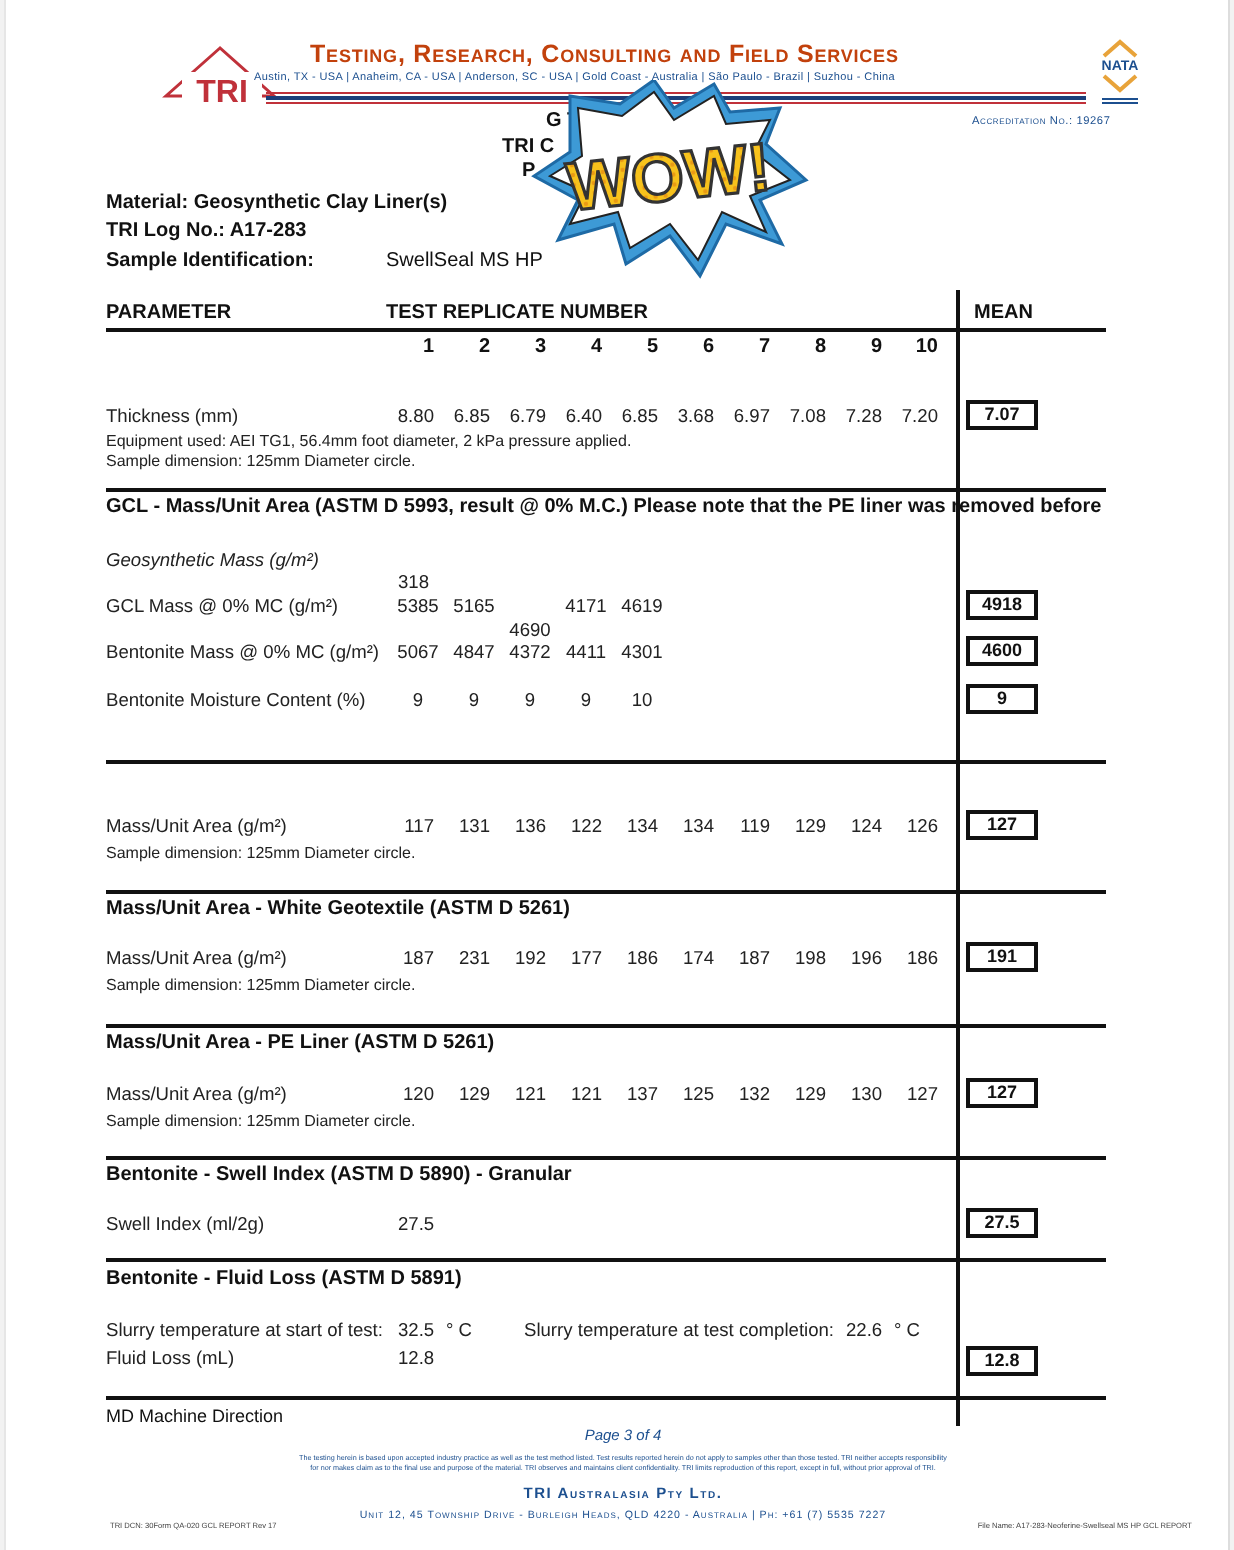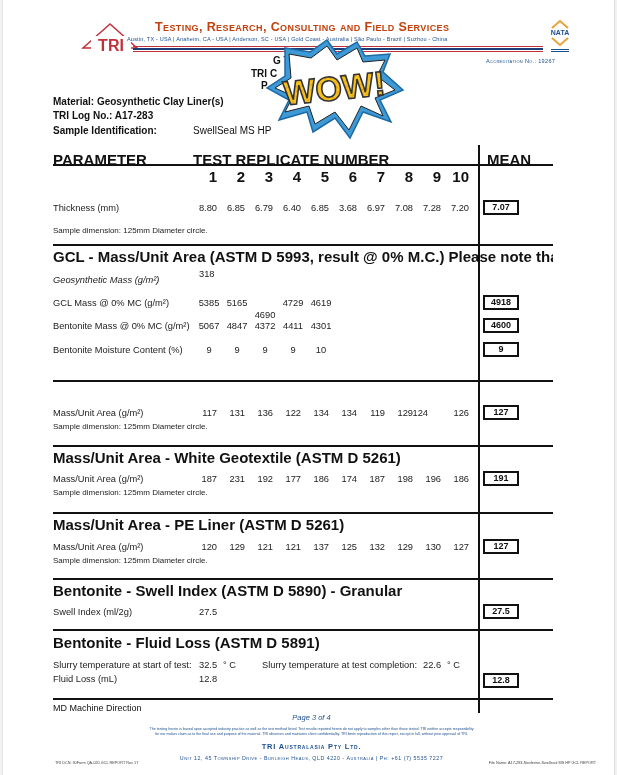--- a/index.html
+++ b/index.html
@@ -15,21 +15,21 @@
   .acc{left:483px;top:58px;font-size:5.6px;color:#1c4f8f;font-variant:small-caps;letter-spacing:0.3px;}
   .rtitle{font-size:10px;font-weight:bold;color:#111;}
   
   .info{font-size:10px;}
   .bold{font-weight:bold;}
   .hline{position:absolute;left:50px;width:500px;height:2px;background:#111;}
   .vline{position:absolute;left:475px;top:145px;width:2px;height:568px;background:#111;}
   .small{font-size:8px;color:#222;}
   .cell{font-size:9.3px;color:#222;}
   .meanbox{position:absolute;left:480px;width:32px;height:11px;border:2.5px solid #111;font-size:9px;font-weight:bold;text-align:center;line-height:11px;}
-  .sec{font-size:15px;font-weight:bold;}
+  .sec{font-size:10px;font-weight:bold;}
   .foot{color:#1c4f8f;}
   .wow{position:absolute;left:262px;top:40px;width:140px;height:100px;}
 </style>
 </head>
 <body>
 
 <div class="page">
 
   <svg class="abs logo" viewBox="0 0 58 36">
     <polygon points="29,2 2,26 56,26" fill="none" stroke="#c0313a" stroke-width="1.5"></polygon>
@@ -76,20 +76,21 @@
   <div class="abs sec" style="left:190px;top:151px;">TEST REPLICATE NUMBER</div>
   <div class="abs sec" style="left:484px;top:151px;">MEAN</div>
   <div class="hline" style="top:164px;"></div>
   <div class="vline"></div>
 
   <div id="rep-nums"></div>
 
   <div class="abs cell" style="left:50px;top:203px;">Thickness (mm)</div>
   <div class="row-values"></div>
   <div class="meanbox" style="top:200px;">7.07</div>
+  <div class="abs small" style="left:50px;top:216px;">Equipment used: AEI TG1, 56.4mm foot diameter, 2 kPa pressure applied.</div>
   <div class="abs small" style="left:50px;top:226px;">Sample dimension: 125mm Diameter circle.</div>
   <div class="hline" style="top:244px;"></div>
 
   <div class="abs sec" style="left:50px;top:248px;width:500px;overflow:hidden;">GCL - Mass/Unit Area  (ASTM D 5993, result @ 0% M.C.) Please note that the PE liner was removed before placing</div>
   <div id="gcl-rows"></div>
   <div class="hline" style="top:380px;"></div>
 
   <div class="abs cell" style="left:50px;top:408px;">Mass/Unit Area (g/m²)</div>
   <div class="row-values"></div>
   <div class="meanbox" style="top:405px;">127</div>
@@ -157,21 +158,21 @@
     <div class="abs cell" style="top: 203px; left: 408px; width: 30px; text-align: right;">7.28</div>
     <div class="abs cell" style="top: 203px; left: 436px; width: 30px; text-align: right;">7.20</div>
     <div class="abs cell" style="top: 408px; left: 184px; width: 30px; text-align: right;">117</div>
     <div class="abs cell" style="top: 408px; left: 212px; width: 30px; text-align: right;">131</div>
     <div class="abs cell" style="top: 408px; left: 240px; width: 30px; text-align: right;">136</div>
     <div class="abs cell" style="top: 408px; left: 268px; width: 30px; text-align: right;">122</div>
     <div class="abs cell" style="top: 408px; left: 296px; width: 30px; text-align: right;">134</div>
     <div class="abs cell" style="top: 408px; left: 324px; width: 30px; text-align: right;">134</div>
     <div class="abs cell" style="top: 408px; left: 352px; width: 30px; text-align: right;">119</div>
     <div class="abs cell" style="top: 408px; left: 380px; width: 30px; text-align: right;">129</div>
-    <div class="abs cell" style="top: 408px; left: 395px; width: 30px; text-align: right;">124</div>
+    <div class="abs cell" style="top: 408px; left: 408px; width: 30px; text-align: right;">124</div>
     <div class="abs cell" style="top: 408px; left: 436px; width: 30px; text-align: right;">126</div>
     <div class="abs cell" style="top: 474px; left: 184px; width: 30px; text-align: right;">187</div>
     <div class="abs cell" style="top: 474px; left: 212px; width: 30px; text-align: right;">231</div>
     <div class="abs cell" style="top: 474px; left: 240px; width: 30px; text-align: right;">192</div>
     <div class="abs cell" style="top: 474px; left: 268px; width: 30px; text-align: right;">177</div>
     <div class="abs cell" style="top: 474px; left: 296px; width: 30px; text-align: right;">186</div>
     <div class="abs cell" style="top: 474px; left: 324px; width: 30px; text-align: right;">174</div>
     <div class="abs cell" style="top: 474px; left: 352px; width: 30px; text-align: right;">187</div>
     <div class="abs cell" style="top: 474px; left: 380px; width: 30px; text-align: right;">198</div>
     <div class="abs cell" style="top: 474px; left: 408px; width: 30px; text-align: right;">196</div>
@@ -180,26 +181,26 @@
     <div class="abs cell" style="top: 542px; left: 212px; width: 30px; text-align: right;">129</div>
     <div class="abs cell" style="top: 542px; left: 240px; width: 30px; text-align: right;">121</div>
     <div class="abs cell" style="top: 542px; left: 268px; width: 30px; text-align: right;">121</div>
     <div class="abs cell" style="top: 542px; left: 296px; width: 30px; text-align: right;">137</div>
     <div class="abs cell" style="top: 542px; left: 324px; width: 30px; text-align: right;">125</div>
     <div class="abs cell" style="top: 542px; left: 352px; width: 30px; text-align: right;">132</div>
     <div class="abs cell" style="top: 542px; left: 380px; width: 30px; text-align: right;">129</div>
     <div class="abs cell" style="top: 542px; left: 408px; width: 30px; text-align: right;">130</div>
     <div class="abs cell" style="top: 542px; left: 436px; width: 30px; text-align: right;">127</div>
     <div class="abs cell" style="top: 275px; left: 50px; font-style: italic;">Geosynthetic Mass (g/m²)</div>
-    <div class="abs cell" style="top: 269px; left: 196px;">318</div>
+    <div class="abs cell" style="top: 286px; left: 196px;">318</div>
     <div class="abs cell" style="top: 298px; left: 50px;">GCL Mass @ 0% MC (g/m²)</div>
     <div class="abs cell" style="top: 298px; left: 194px; width: 24px; text-align: center;">5385</div>
     <div class="abs cell" style="top: 298px; left: 222px; width: 24px; text-align: center;">5165</div>
     <div class="abs cell" style="top: 298px; left: 250px; width: 24px; text-align: center; margin-top: 12px;">4690</div>
-    <div class="abs cell" style="top: 298px; left: 278px; width: 24px; text-align: center;">4729</div>
+    <div class="abs cell" style="top: 298px; left: 278px; width: 24px; text-align: center;">4171</div>
     <div class="abs cell" style="top: 298px; left: 306px; width: 24px; text-align: center;">4619</div>
     <div class="meanbox" style="top: 295px;">4918</div>
     <div class="abs cell" style="top: 321px; left: 50px;">Bentonite Mass @ 0% MC (g/m²)</div>
     <div class="abs cell" style="top: 321px; left: 194px; width: 24px; text-align: center;">5067</div>
     <div class="abs cell" style="top: 321px; left: 222px; width: 24px; text-align: center;">4847</div>
     <div class="abs cell" style="top: 321px; left: 250px; width: 24px; text-align: center;">4372</div>
     <div class="abs cell" style="top: 321px; left: 278px; width: 24px; text-align: center;">4411</div>
     <div class="abs cell" style="top: 321px; left: 306px; width: 24px; text-align: center;">4301</div>
     <div class="meanbox" style="top: 318px;">4600</div>
     <div class="abs cell" style="top: 345px; left: 50px;">Bentonite Moisture Content (%)</div>

